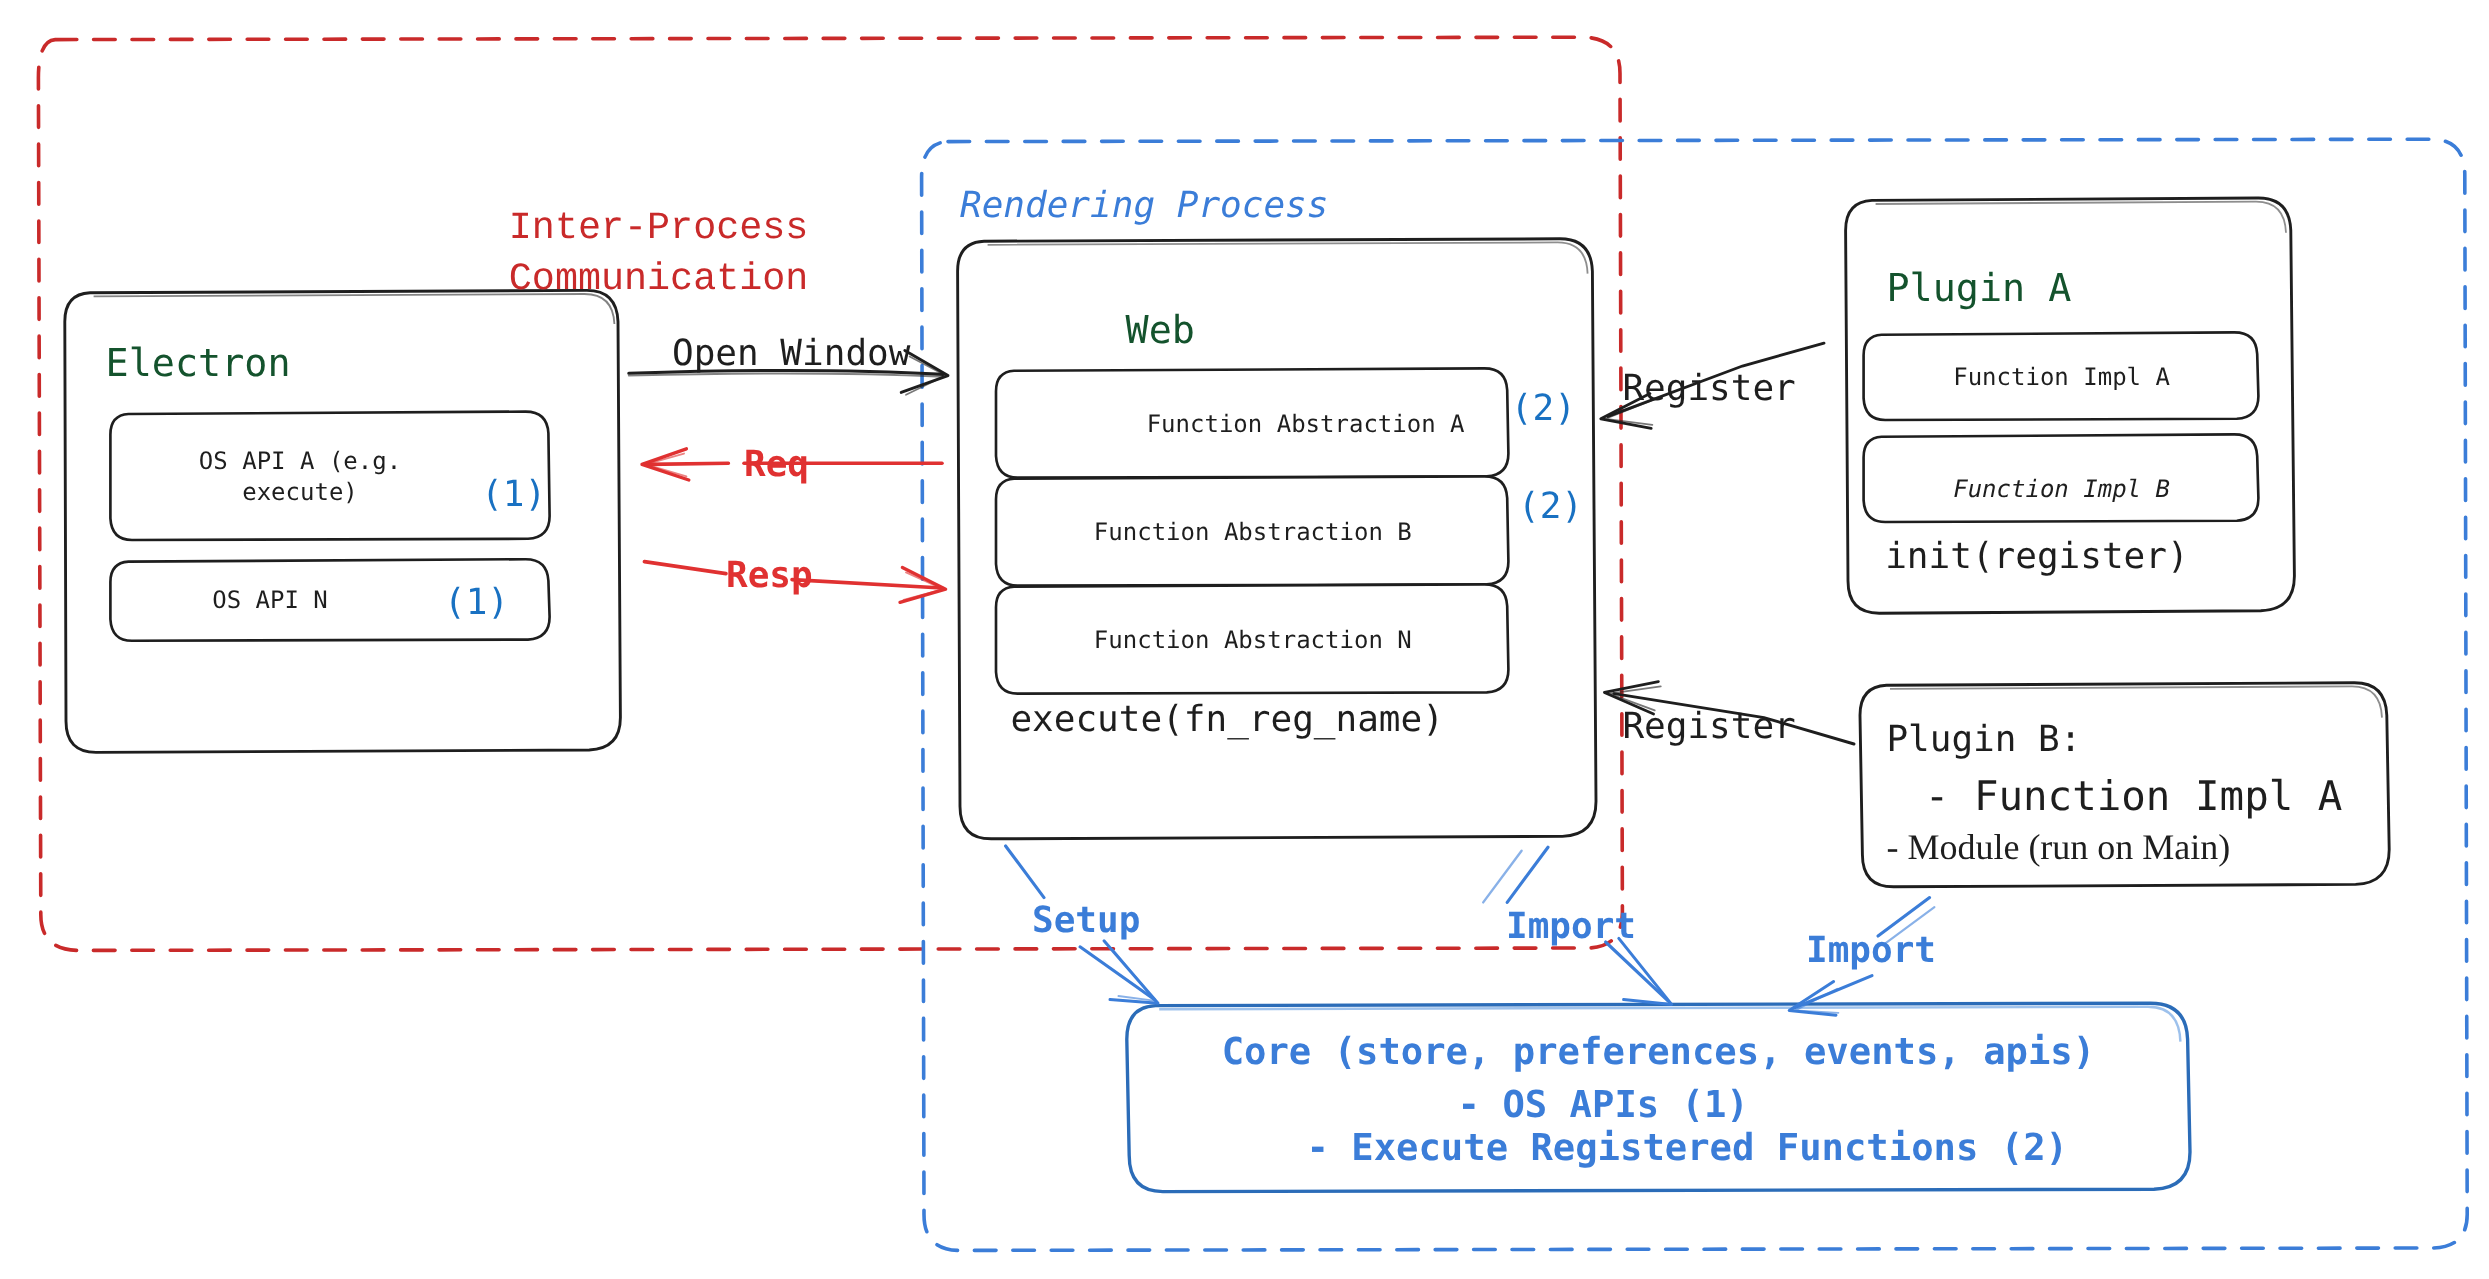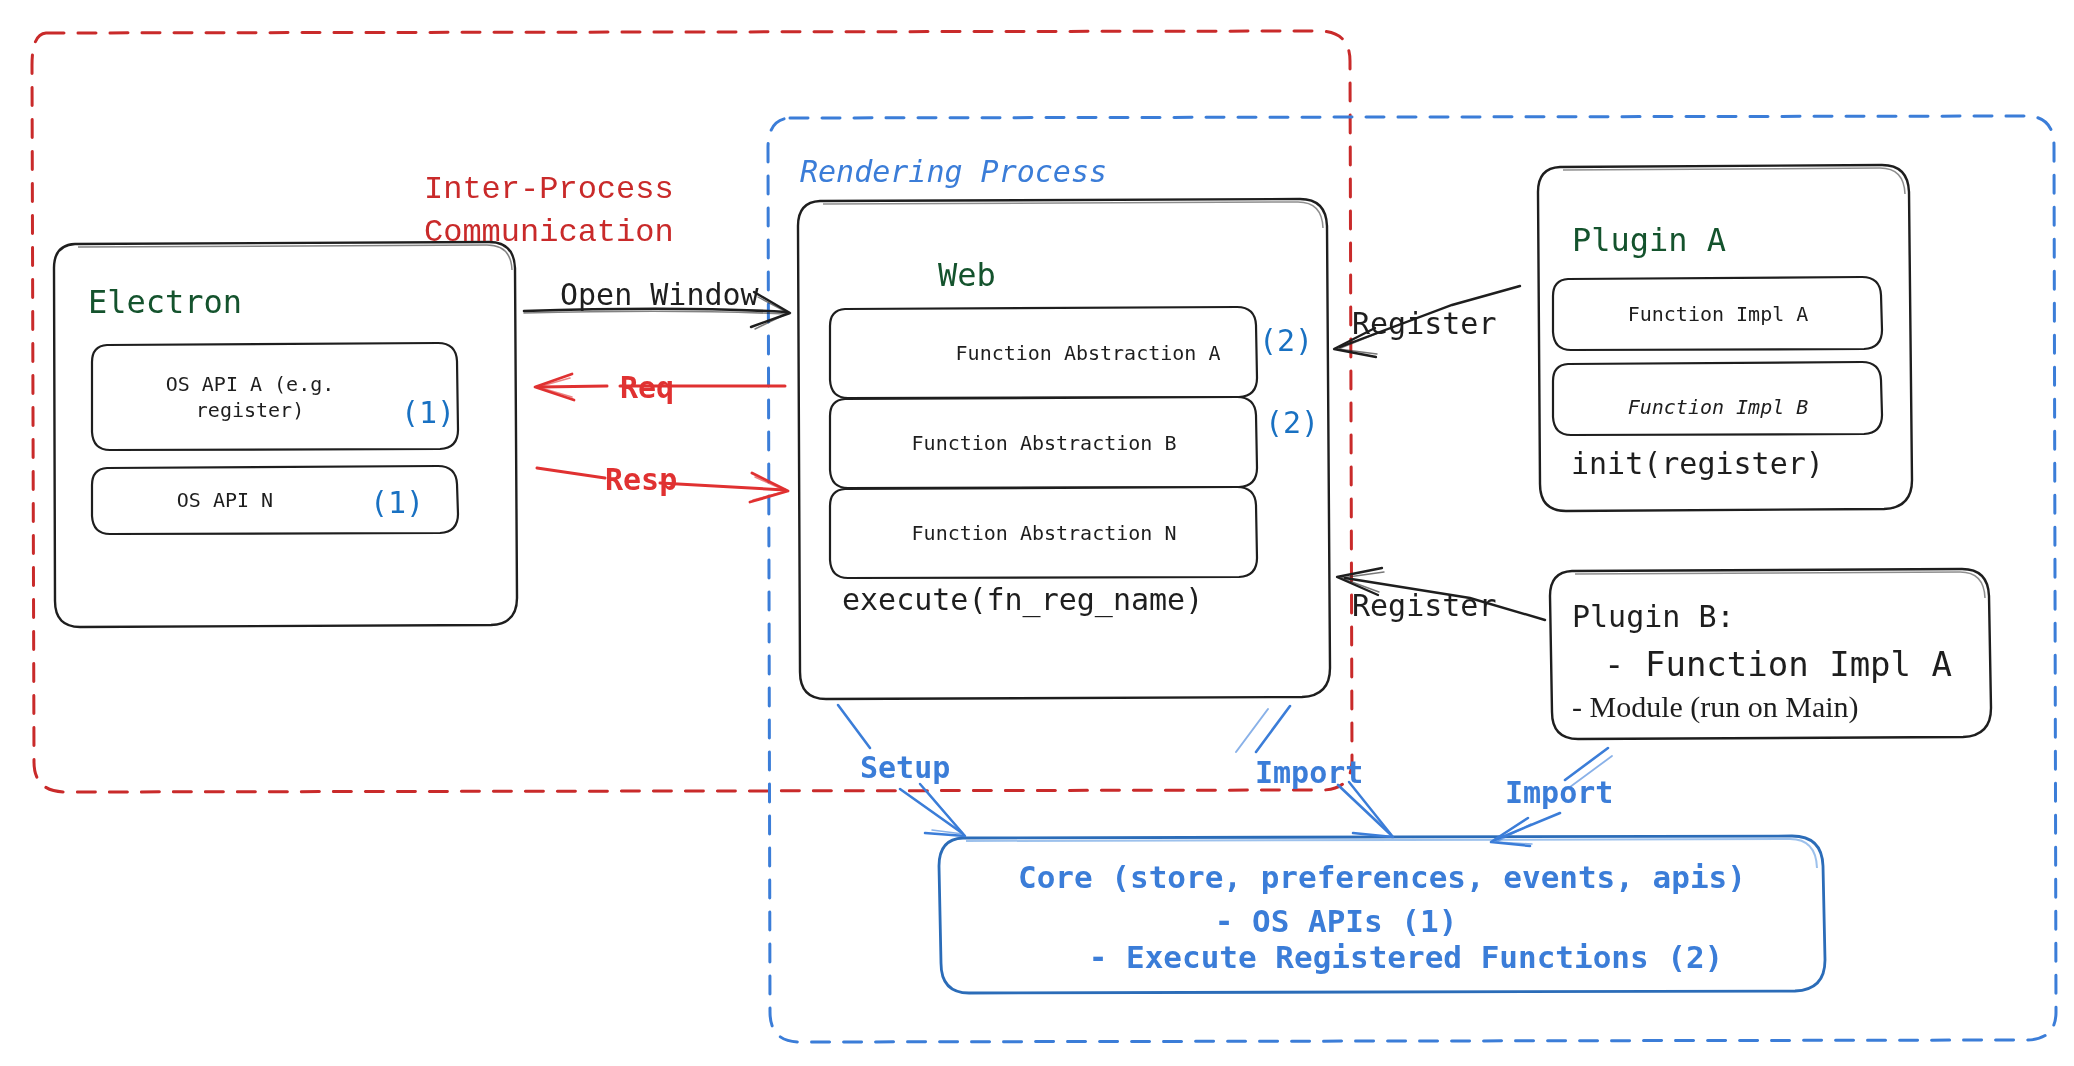--- a/index.html
+++ b/index.html
@@ -243,21 +243,21 @@
   <div class="region-label-red" style="left:424px; top:84px;">
     <div style="white-space:pre-line;">Inter-Process
 Communication</div>
   </div>
 
   <div class="region-label-blue" style="left:800px; top:154px;font-style:italic;">Rendering Process</div>
 
   <div class="box-title" style="left:88px; top:283px;">Electron</div>
   <div class="inner-box-text" style="left:100px; top:347px; width:300px; height:100px;">
     <span style="white-space:pre-line;">OS API A (e.g.
-register)</span>
+execute)</span>
   </div>
   <div class="marker" style="left:401px; top:395px;">(1)</div>
   <div class="inner-box-text" style="left:100px; top:470px; width:250px; height:60px;">OS API N</div>
   <div class="marker" style="left:370px; top:485px;">(1)</div>
 
   <div class="box-title" style="left:938px; top:256px;">Web</div>
   <div class="inner-box-text" style="left:832px; top:310px; width:424px; height:86px;padding-left:44px;">Function Abstraction A</div>
   <div class="marker" style="left:1259px; top:323px;">(2)</div>
   <div class="inner-box-text" style="left:832px; top:400px; width:424px; height:86px;">Function Abstraction B</div>
   <div class="marker" style="left:1265px; top:405px;">(2)</div>

